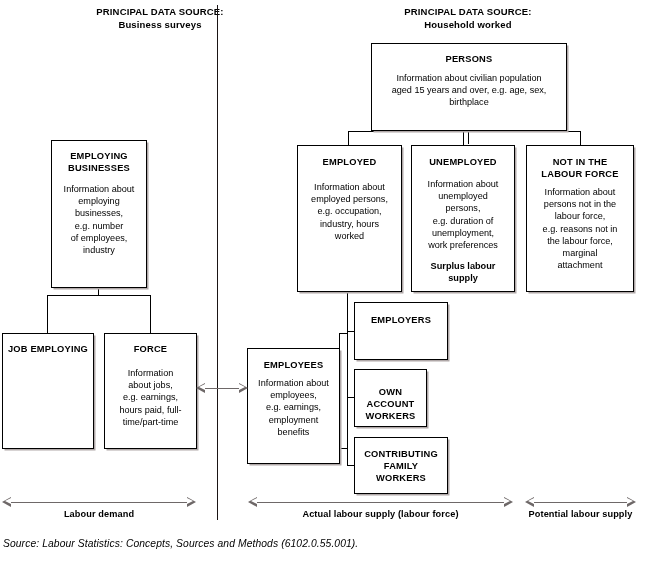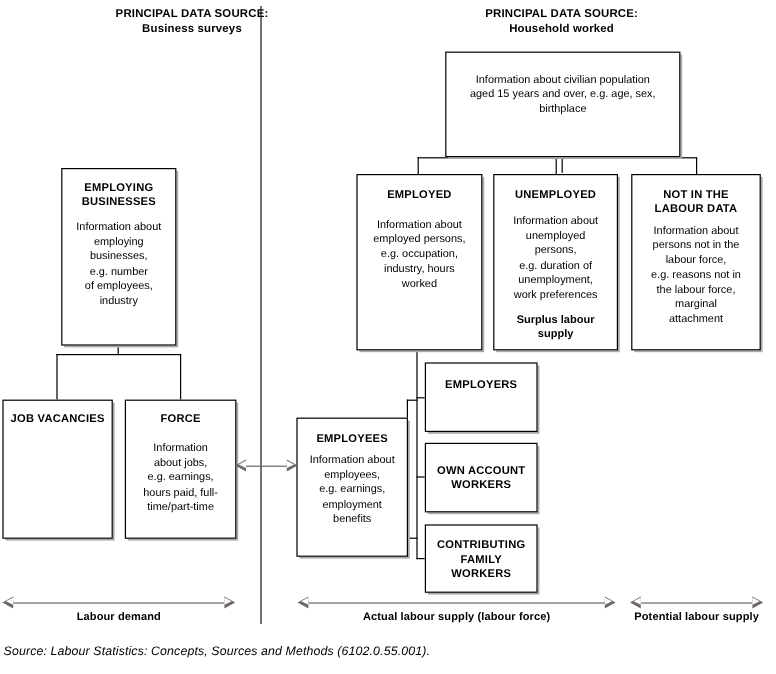--- a/index.html
+++ b/index.html
@@ -167,20 +167,21 @@
 
   <div class="vline" style="left:347px; top:292px; height:174px;"></div>
   <div class="hline" style="left:339px; top:333px; width:9px;"></div>
   <div class="hline" style="left:339px; top:448px; width:9px;"></div>
   <div class="vline" style="left:339px; top:333px; height:116px;"></div>
   <div class="hline" style="left:347px; top:331px; width:7px;"></div>
   <div class="hline" style="left:347px; top:397px; width:7px;"></div>
   <div class="hline" style="left:347px; top:465px; width:7px;"></div>
 
   <div class="box" style="left:371px; top:43px; width:196px; height:88px; padding-top:9px;">
+    <div class="title">PERSONS</div>
     <div class="body" style="margin-top:7px;">Information about civilian population
 aged 15 years and over, e.g. age, sex,
 birthplace</div>
   </div>
 
   <div class="box" style="left:51px; top:140px; width:96px; height:148px; padding-top:9px;">
     <div class="title">EMPLOYING
 BUSINESSES</div>
     <div class="body" style="margin-top:9px;">Information about
 employing
@@ -206,56 +207,56 @@
 persons,
 e.g. duration of
 unemployment,
 work preferences</div>
     <div class="sub" style="margin-top:9px;">Surplus labour
 supply</div>
   </div>
 
   <div class="box" style="left:526px; top:145px; width:108px; height:147px; padding-top:10px;">
     <div class="title">NOT IN THE
-LABOUR DATA</div>
+LABOUR FORCE</div>
     <div class="body" style="margin-top:6px;">Information about
 persons not in the
 labour force,
 e.g. reasons not in
 the labour force,
 marginal
 attachment</div>
   </div>
 
   <div class="box" style="left:354px; top:302px; width:94px; height:58px; padding-top:11px;">
     <div class="title">EMPLOYERS</div>
   </div>
 
-  <div class="box" style="left:354px; top:369px; width:94px; height:58px; padding-top:16px;">
+  <div class="box" style="left:354px; top:369px; width:73px; height:58px; padding-top:16px;">
     <div class="title">OWN ACCOUNT
 WORKERS</div>
   </div>
 
   <div class="box" style="left:354px; top:437px; width:94px; height:57px; padding-top:10px;">
     <div class="title">CONTRIBUTING
 FAMILY
 WORKERS</div>
   </div>
 
   <div class="box" style="left:247px; top:333px; width:93px; height:116px; padding-top:10px;margin-top:15px;">
     <div class="title">EMPLOYEES</div>
     <div class="body" style="margin-top:6px;">Information about
 employees,
 e.g. earnings,
 employment
 benefits</div>
   </div>
 
   <div class="box" style="left:2px; top:333px; width:92px; height:116px; padding-top:9px;">
-    <div class="title">JOB VACANCIES</div>
+    <div class="title">JOB EMPLOYING</div>
   </div>
 
   <div class="box" style="left:104px; top:333px; width:93px; height:116px; padding-top:9px;">
     <div class="title">FORCE</div>
     <div class="body" style="margin-top:12px;">Information
 about jobs,
 e.g. earnings,
 hours paid, full-
 time/part-time</div>
   </div>

